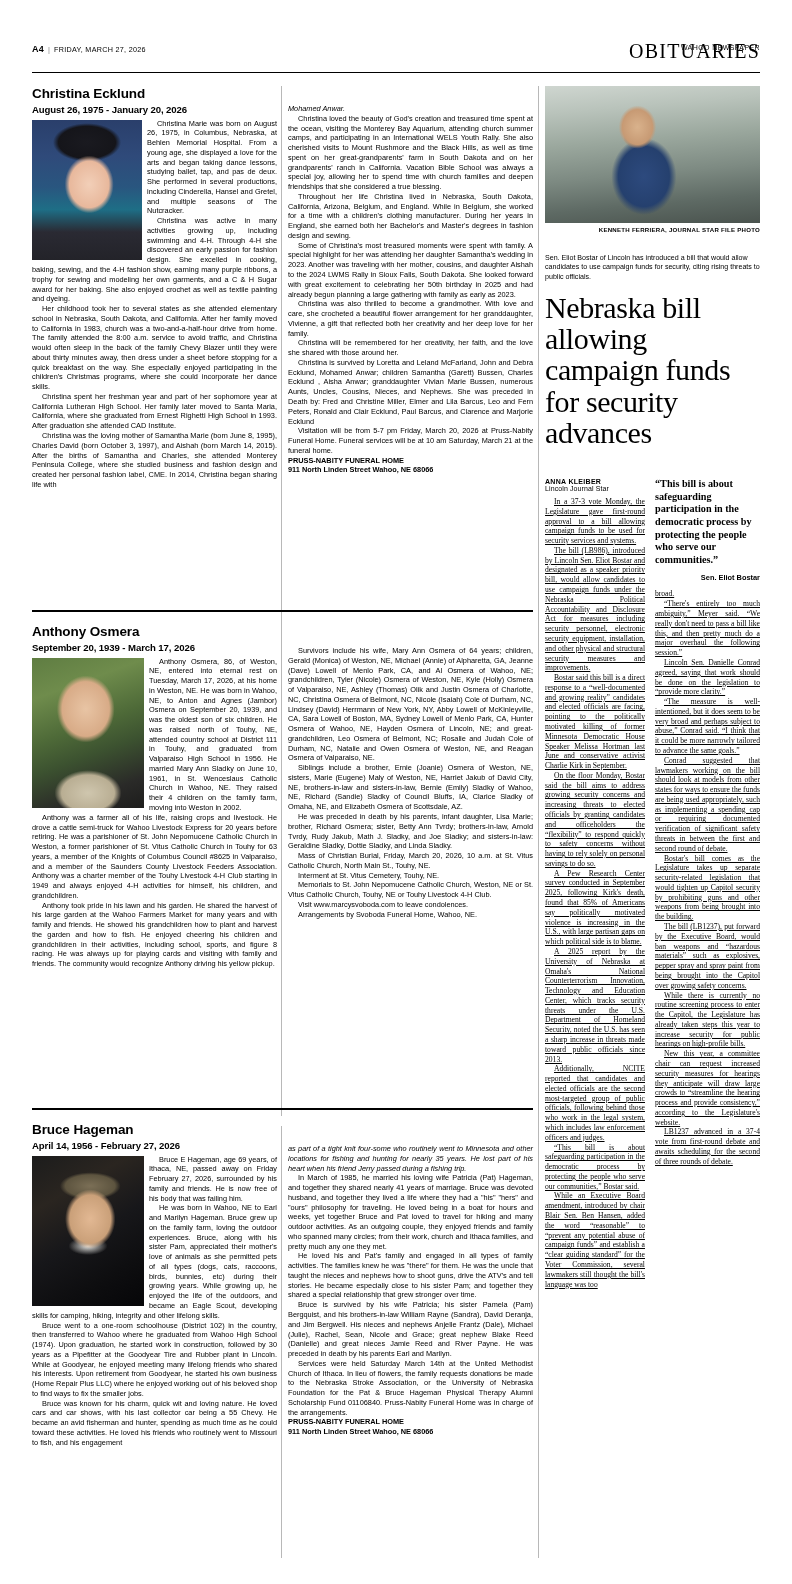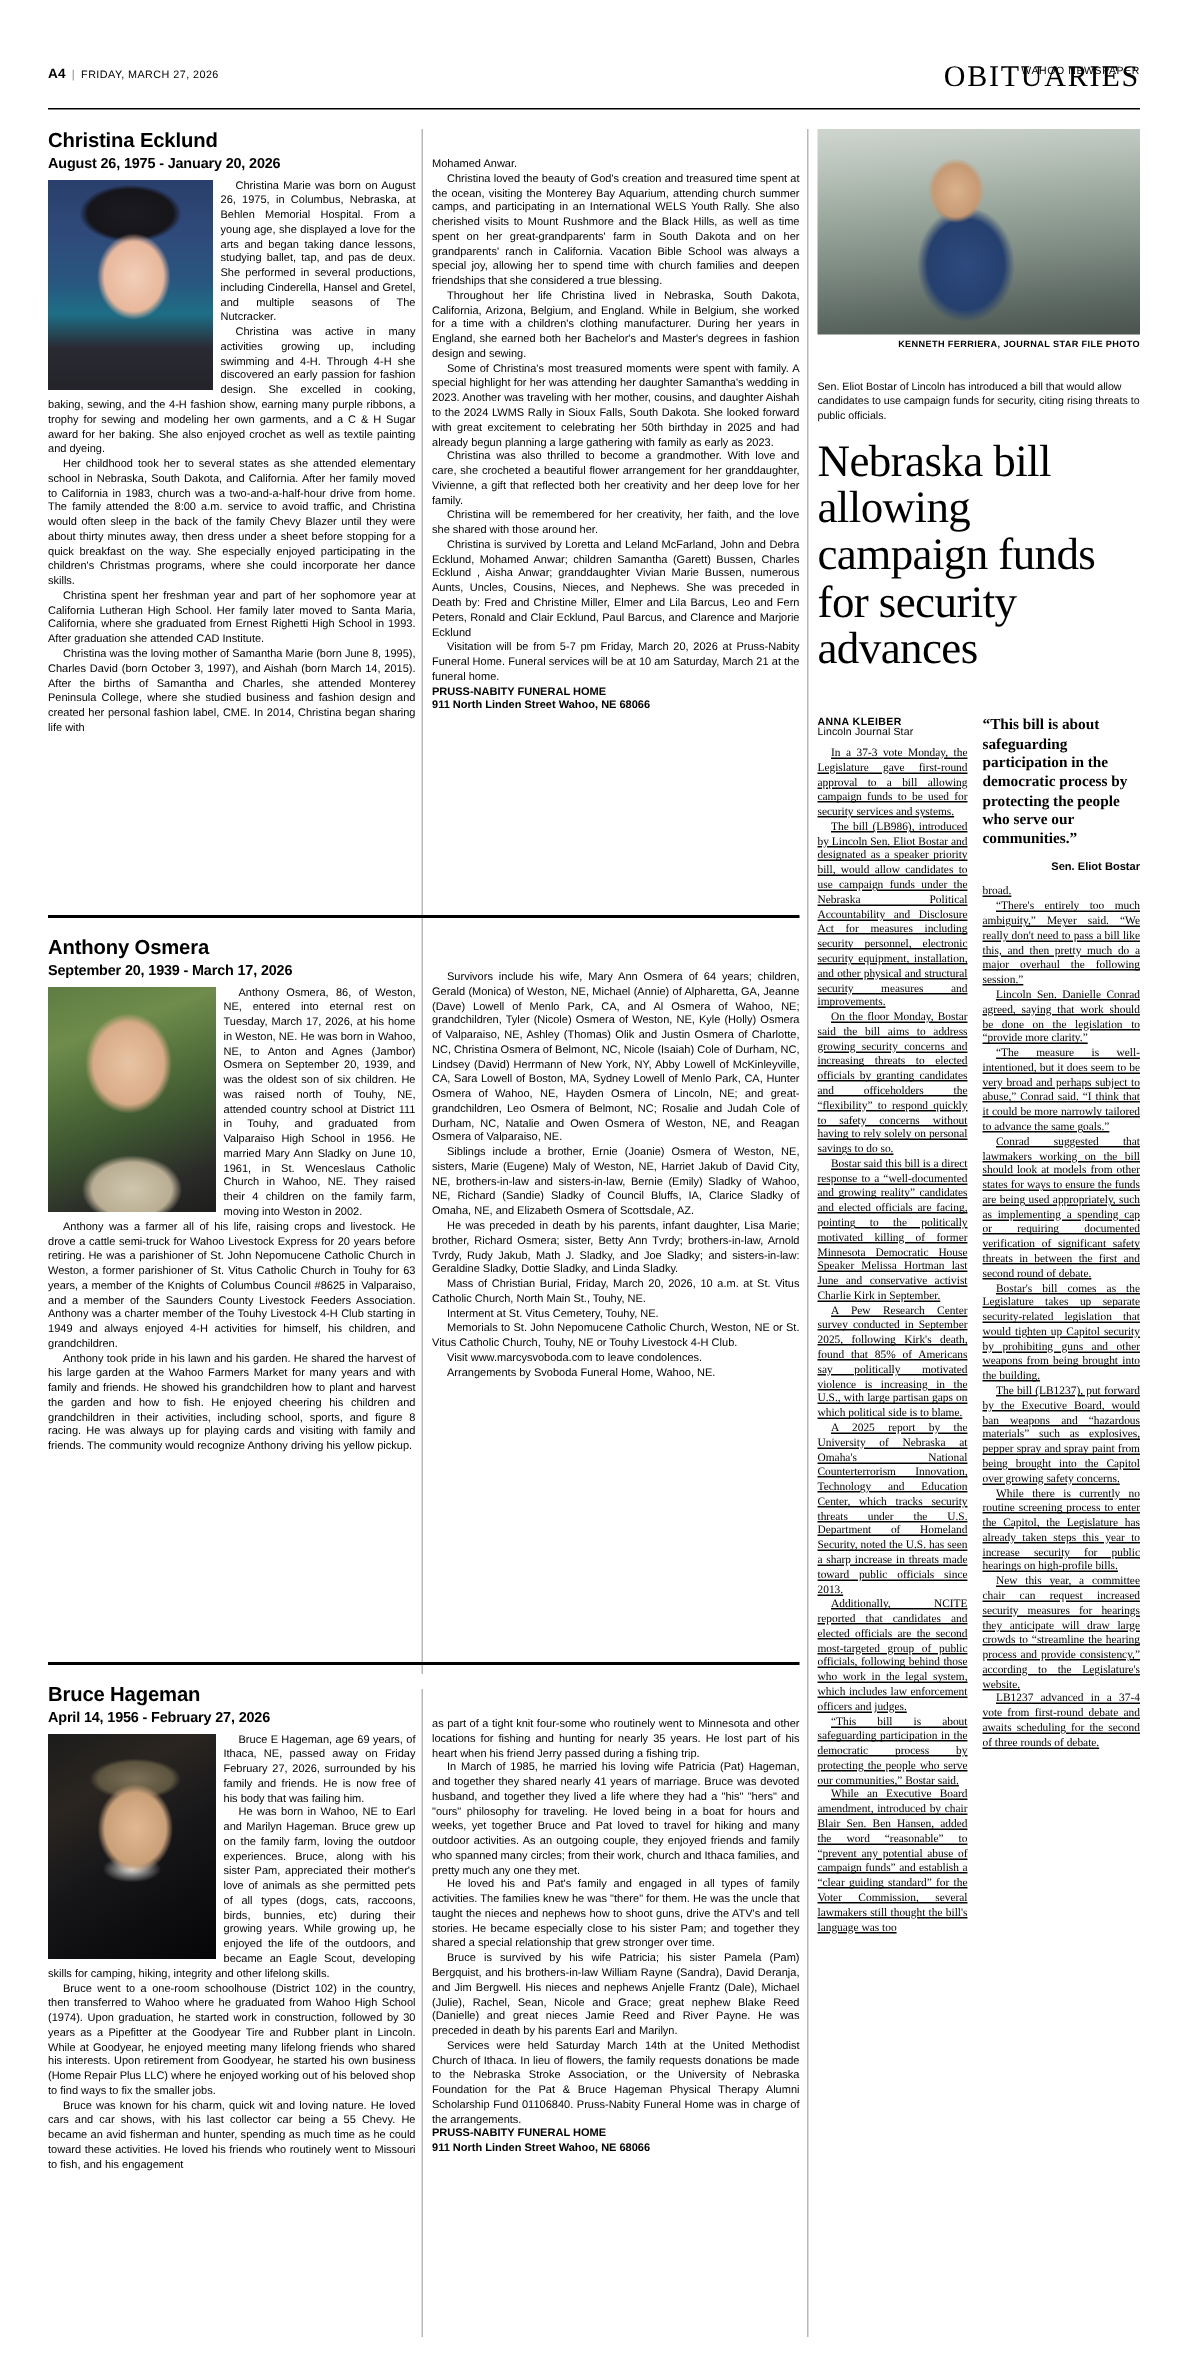--- a/index.html
+++ b/index.html
@@ -99,21 +99,21 @@
   }
 
   .body-text {
     font-size: 7.35px;
     line-height: 1.33;
     text-align: justify;
     hyphens: auto;
     -webkit-hyphens: auto;
   }
   .body-text p { text-indent: 10px; margin: 0; }
-  .body-text p.noindent { text-indent: 0; }
+  .body-text p.noindent { text-indent: 0; font-style: italic; }
   .body-text p.bold { font-weight: bold; text-indent: 0; }
 
   .portrait {
     float: left;
     margin: 1px 5px 1px 0;
     border: 0;
     display: block;
   }
 
   
@@ -313,22 +313,22 @@
     <div class="photo-caption">Sen. Eliot Bostar of Lincoln has introduced a bill that would allow candidates to use campaign funds for security, citing rising threats to public officials.</div>
     <h1 class="story-headline">Nebraska bill allowing campaign funds for security advances</h1>
   </div>
 
   <div class="col" style="left:545px; top:478px; width:100px;">
     <div class="byline-name">ANNA KLEIBER</div>
     <div class="byline-org">Lincoln Journal Star</div>
     <div class="story-text">
       <p>In a 37-3 vote Monday, the Legislature gave first-round approval to a bill allowing campaign funds to be used for security services and systems.</p>
       <p>The bill (LB986), introduced by Lincoln Sen. Eliot Bostar and designated as a speaker priority bill, would allow candidates to use campaign funds under the Nebraska Political Accountability and Disclosure Act for measures including security personnel, electronic security equipment, installation, and other physical and structural security measures and improvements.</p>
+      <p>Bostar said this bill is a direct response to a “well-documented and growing reality” candidates and elected officials are facing, pointing to the politically motivated killing of former Minnesota Democratic House Speaker Melissa Hortman last June and conservative activist Charlie Kirk in September.</p>
       <p>On the floor Monday, Bostar said the bill aims to address growing security concerns and increasing threats to elected officials by granting candidates and officeholders the “flexibility” to respond quickly to safety concerns without having to rely solely on personal savings to do so.</p>
-      <p>Bostar said this bill is a direct response to a “well-documented and growing reality” candidates and elected officials are facing, pointing to the politically motivated killing of former Minnesota Democratic House Speaker Melissa Hortman last June and conservative activist Charlie Kirk in September.</p>
       <p>A Pew Research Center survey conducted in September 2025, following Kirk's death, found that 85% of Americans say politically motivated violence is increasing in the U.S., with large partisan gaps on which political side is to blame.</p>
       <p>A 2025 report by the University of Nebraska at Omaha's National Counterterrorism Innovation, Technology and Education Center, which tracks security threats under the U.S. Department of Homeland Security, noted the U.S. has seen a sharp increase in threats made toward public officials since 2013.</p>
       <p>Additionally, NCITE reported that candidates and elected officials are the second most-targeted group of public officials, following behind those who work in the legal system, which includes law enforcement officers and judges.</p>
       <p>“This bill is about safeguarding participation in the democratic process by protecting the people who serve our communities,” Bostar said.</p>
       <p>While an Executive Board amendment, introduced by chair Blair Sen. Ben Hansen, added the word “reasonable” to “prevent any potential abuse of campaign funds” and establish a “clear guiding standard” for the Voter Commission, several lawmakers still thought the bill's language was too</p>
     </div>
   </div>
 
   <div class="col" style="left:655px; top:478px; width:105px;">
     <div class="pullquote">“This bill is about safeguarding participation in the democratic process by protecting the people who serve our communities.”</div>

